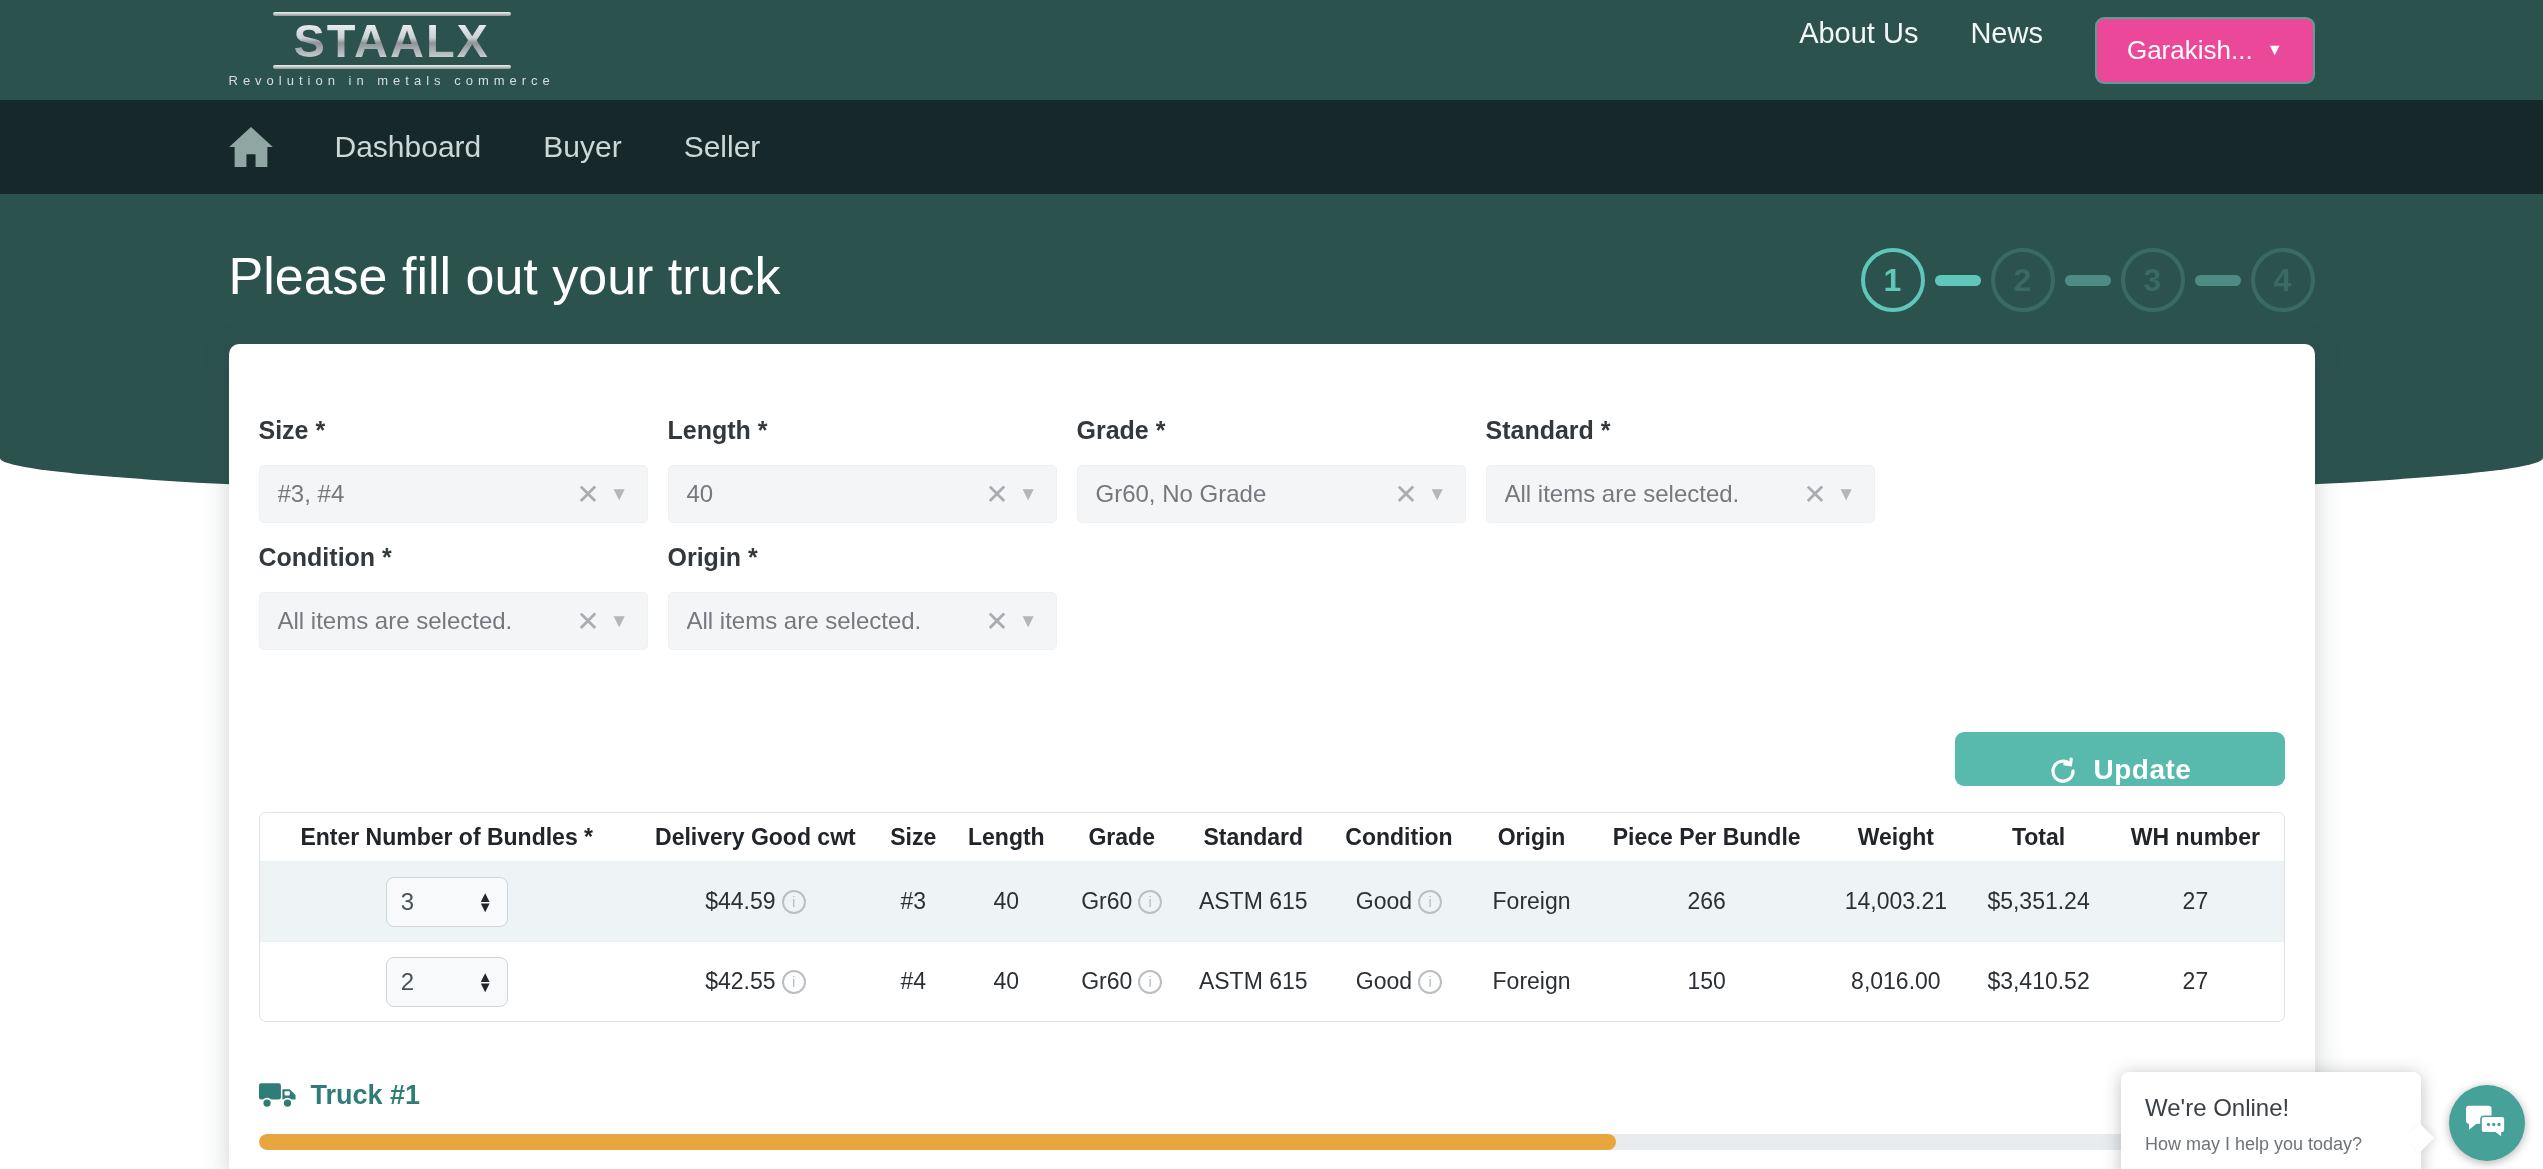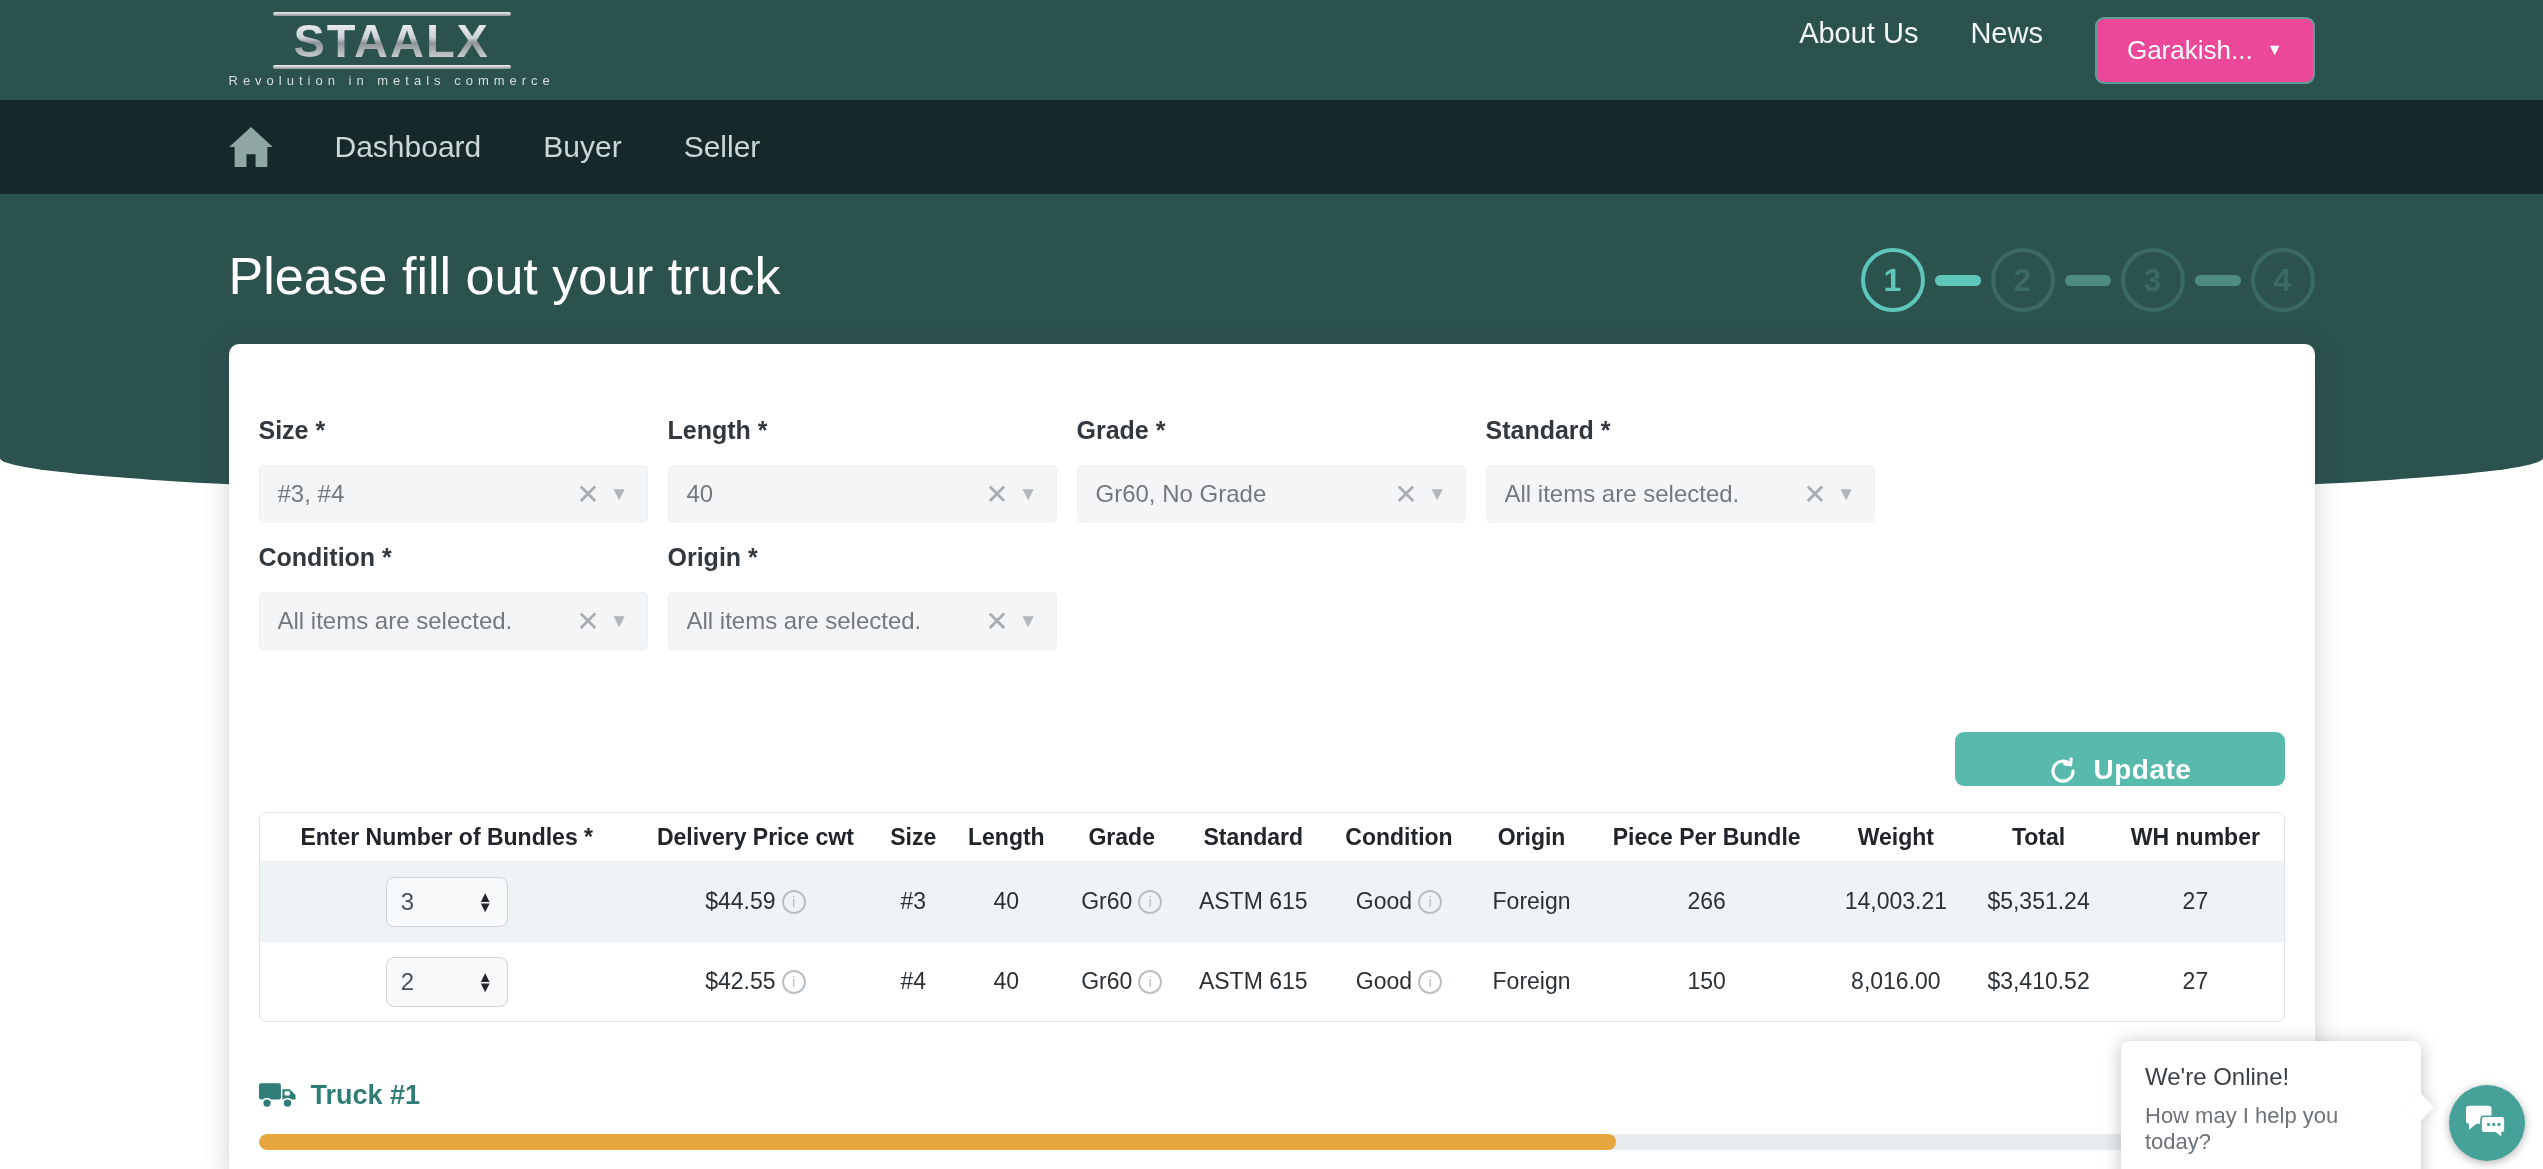--- a/index.html
+++ b/index.html
@@ -80,21 +80,21 @@
   .truck-row { display:flex; align-items:center; justify-content:space-between; margin-top:56px; }
   .truck-label { display:flex; align-items:center; gap:14px; color:#2f7d76; font-size:27px; font-weight:700; cursor:pointer; }
   .truck-total { color:#8a9196; font-size:30px; font-weight:600; }
   .progress-track { margin-top:22px; height:16px; background:#e9ecef; border-radius:8px; overflow:hidden; }
   .progress-fill { height:100%; background:#e7a63e; border-radius:8px; }
 
   
   .chat-popup { position:fixed; right:122px; bottom:-16px; width:300px; background:#fff; border-radius:8px;
                 box-shadow:0 2px 18px rgba(0,0,0,.25); padding:22px 24px 30px; z-index:20; }
   .chat-popup-title { font-size:24px; color:#3a4045; }
-  .chat-popup-sub { font-size:22px; color:#6d7378; margin-top:12px; }
+  .chat-popup-sub { font-size:18px; color:#6d7378; margin-top:12px; }
   .chat-diamond { position:absolute; right:-9px; top:56px; width:20px; height:20px; background:#fff;
                   transform:rotate(45deg); box-shadow:3px -3px 8px rgba(0,0,0,.08); }
   .chat-btn { position:fixed; right:18px; bottom:8px; width:76px; height:76px; border-radius:50%;
               background:#46a199; border:none; cursor:pointer; z-index:21;
               display:flex; align-items:center; justify-content:center; box-shadow:0 2px 10px rgba(0,0,0,.3); }
 </style>
 </head>
 <body>
 
 <div class="header">
@@ -201,21 +201,21 @@
         <path d="M20 12 a8 8 0 1 1 -2.4 -5.6"></path>
         <path d="M18.5 2.5 L18 7 L13.5 6.4" fill="none"></path>
       </svg>
       <span>Update</span>
     </button>
   </div>
 
   <div class="grid-table">
     <div class="t-row t-head">
       <div class="t-cell">Enter Number of Bundles *</div>
-      <div class="t-cell">Delivery Price cwt</div>
+      <div class="t-cell">Delivery Good cwt</div>
       <div class="t-cell">Size</div>
       <div class="t-cell">Length</div>
       <div class="t-cell">Grade</div>
       <div class="t-cell">Standard</div>
       <div class="t-cell">Condition</div>
       <div class="t-cell">Origin</div>
       <div class="t-cell">Piece Per Bundle</div>
       <div class="t-cell">Weight</div>
       <div class="t-cell">Total</div>
       <div class="t-cell">WH number</div>

